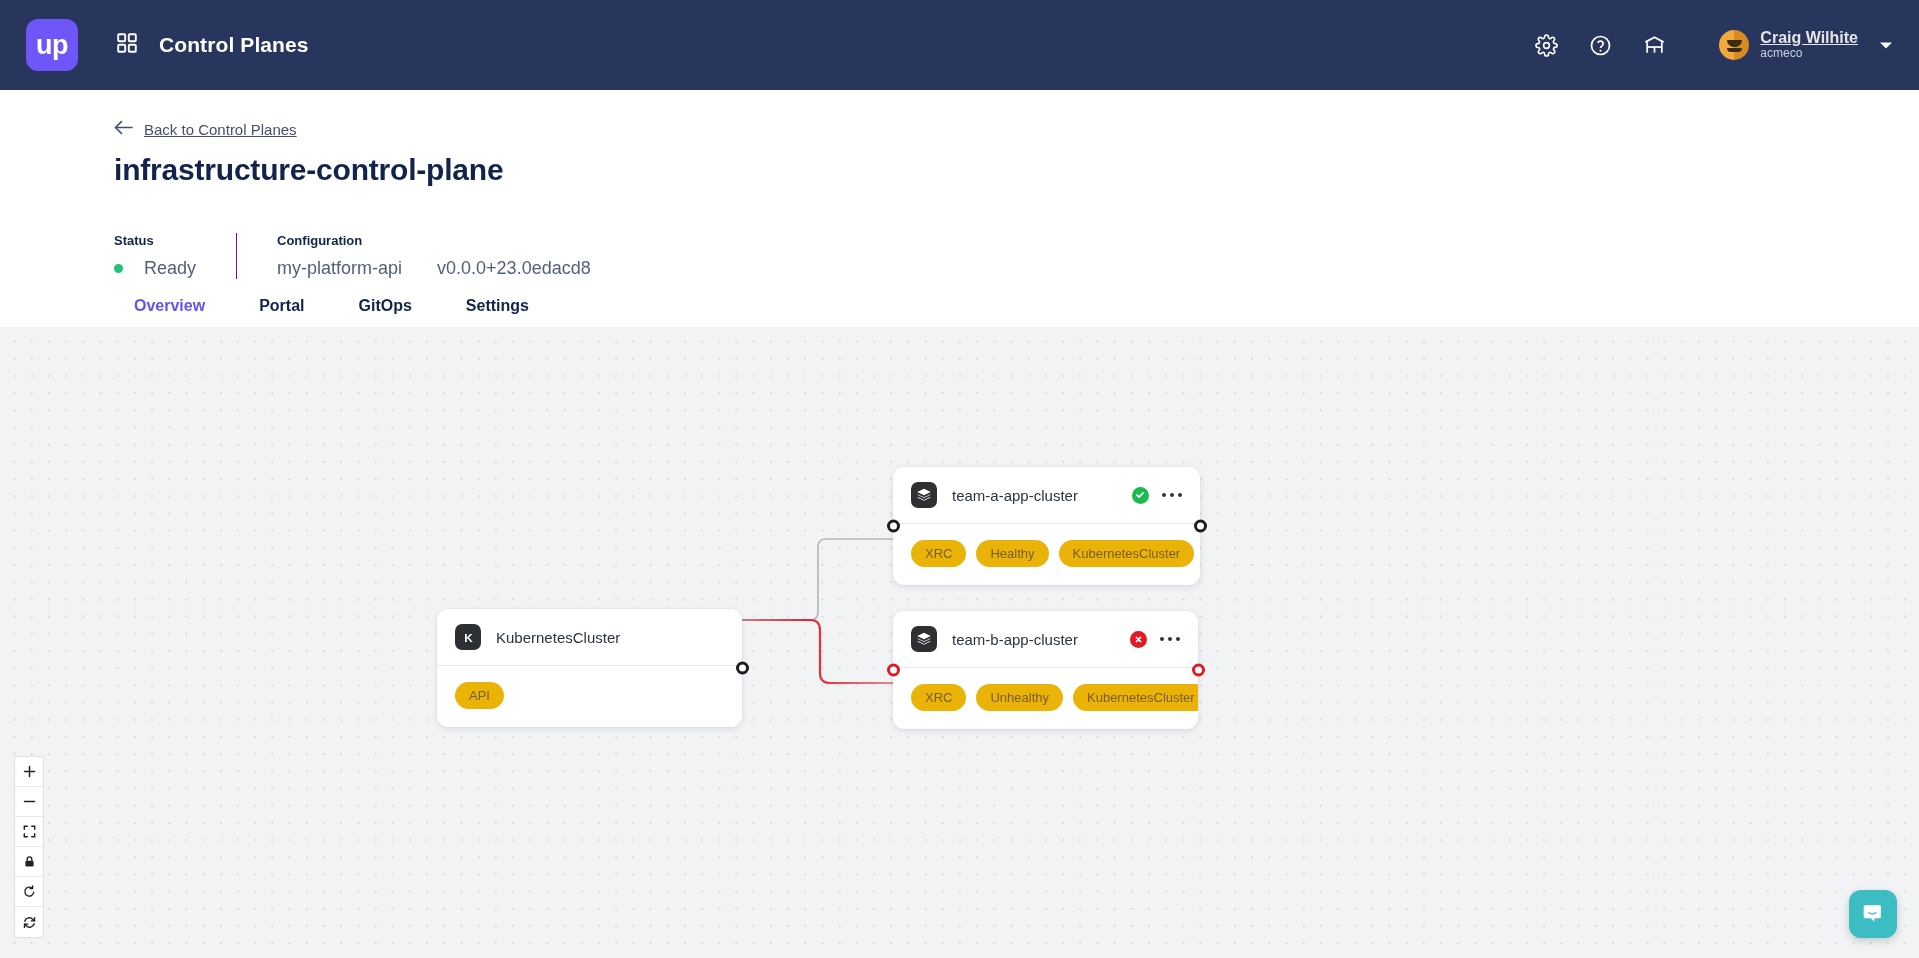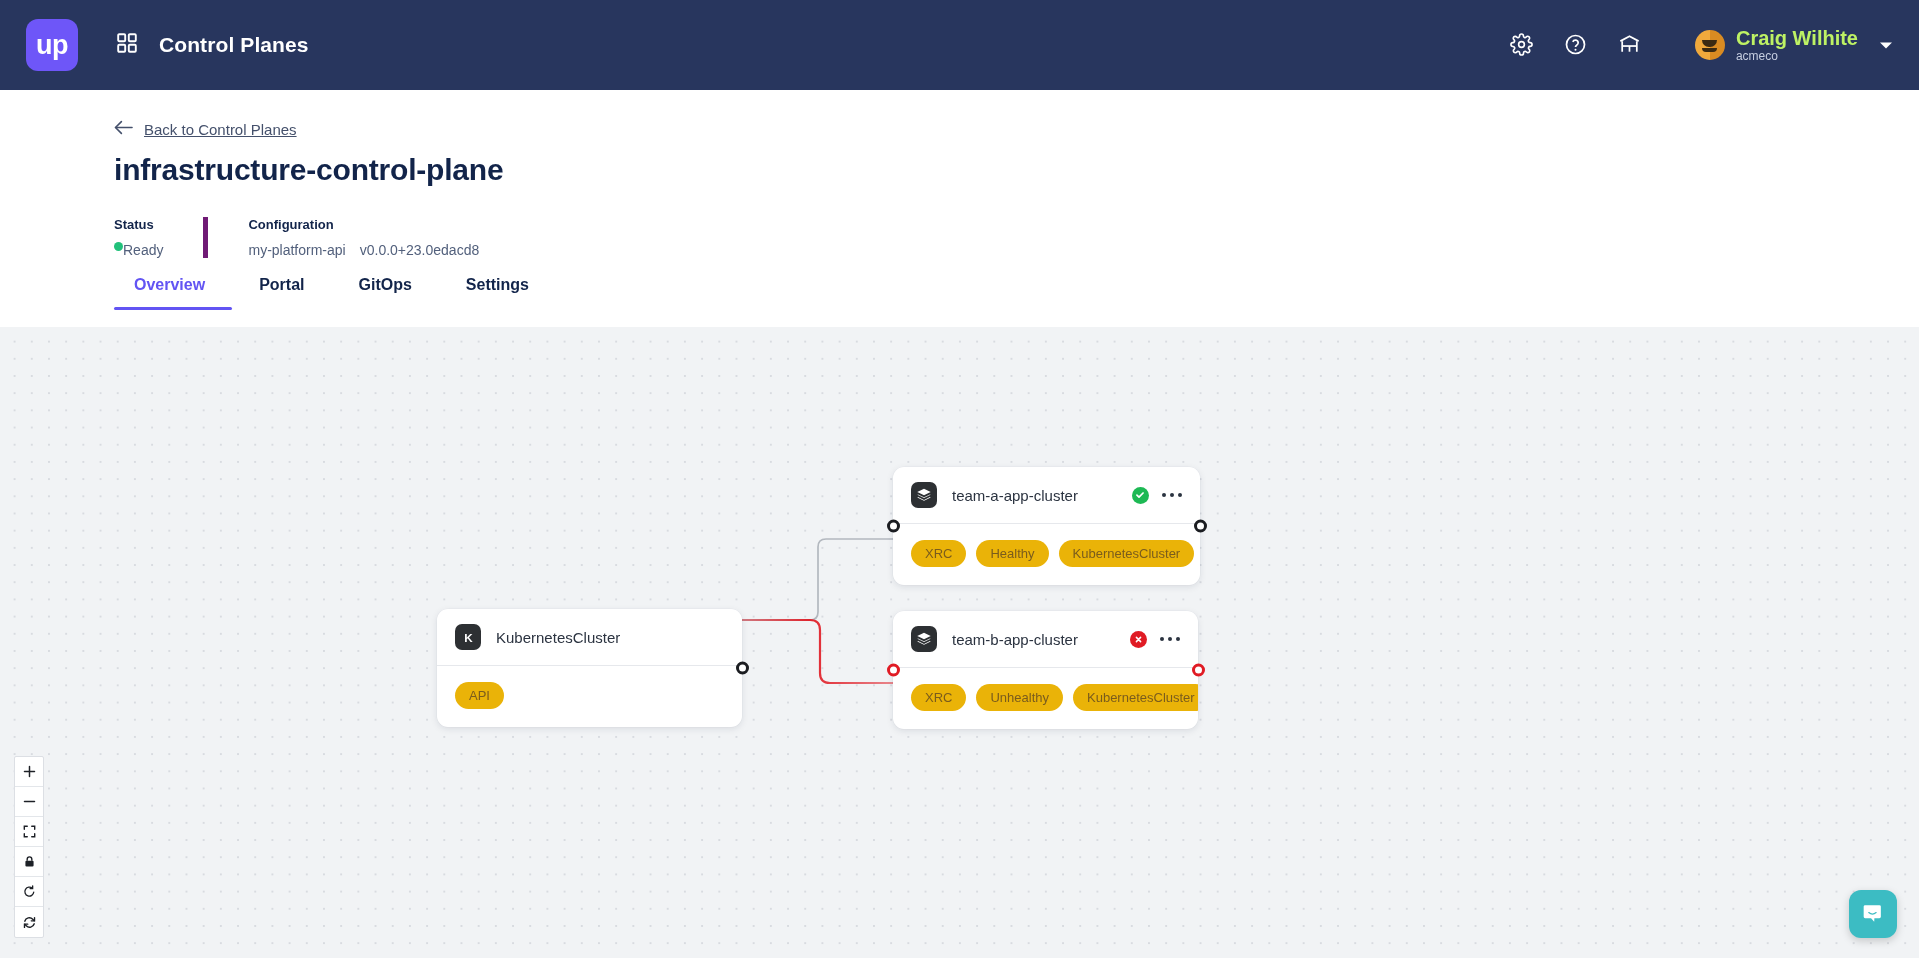--- a/index.html
+++ b/index.html
@@ -27,35 +27,35 @@
   .hdr-icon{ width:26px;height:26px;display:flex;align-items:center;justify-content:center;cursor:pointer;}
   .user-block{ display:flex; align-items:center; gap:11px; margin-left:24px; cursor:pointer;}
   .avatar{ width:30px;height:30px;border-radius:50%;
     background:linear-gradient(90deg,#f0a93c 0 50%, #d98b22 50% 100%);
     display:flex;align-items:center;justify-content:center;overflow:hidden;position:relative;}
   .avatar::before{content:"";position:absolute;width:15px;height:7px;background:#3a2a12;
     border-radius:0 0 9px 9px;top:10px;}
   .avatar::after{content:"";position:absolute;width:15px;height:4px;background:#3a2a12;
     border-radius:0 0 7px 7px;top:18px;}
   .user-names{ display:flex; flex-direction:column; line-height:1.15;}
-  .user-name{ color:#bef264; font-size:20px; font-weight:700;}
+  .user-name{ color:#e5e5e5; font-size:16px; font-weight:700;text-decoration:underline;}
   .user-org{ color:#c6cee0; font-size:12px;}
   .caret{ margin-left:10px;}
 
   
   .page{ padding:0 0 0 0; background:#fff; }
   .page-inner{ padding:30px 0 0 114px; }
   .back-link{ display:inline-flex; align-items:center; gap:11px; color:#44506b;
     font-size:15px; cursor:pointer;text-decoration:underline; }
   .h1{ font-size:30px; font-weight:700; color:#12244a; margin-top:14px; letter-spacing:-.2px;}
   .meta-row{ display:flex; margin-top:30px; align-items:stretch; }
-  .meta-col{ padding-right:40px; }
-  .meta-col.sep{ border-left:5px solid #701a75; padding-left:40px; }
+  .meta-col{ padding-right:40px;margin-top:16px; }
+  .meta-col.sep{ border-left:1px solid #701a75; padding-left:40px; }
   .meta-label{ font-size:13px; font-weight:700; color:#12244a; }
-  .meta-val{ margin-top:10px; font-size:14px; color:#52607c; display:flex; align-items:flex-start; gap:0;}
+  .meta-val{ margin-top:10px; font-size:18px; color:#52607c; display:flex; align-items:center; gap:21px;}
   .dot-ready{ width:9px;height:9px;border-radius:50%;background:#22c17b;display:inline-block;}
   .cfg-ver{ margin-left:14px; color:#52607c; }
 
   .tabs{ display:flex; gap:0; margin-top:18px; }
   .tab{ padding:0 27px 16px 27px; font-size:16px; font-weight:700; color:#12244a;
     cursor:pointer; position:relative; }
   .tab:first-child{ padding-left:20px; }
   .tab.active{ color:#6254f3; }
   .tab.active::after{ content:""; position:absolute; left:0; right:0; bottom:0;
     height:3px; background:#6254f3; border-radius:2px;}

